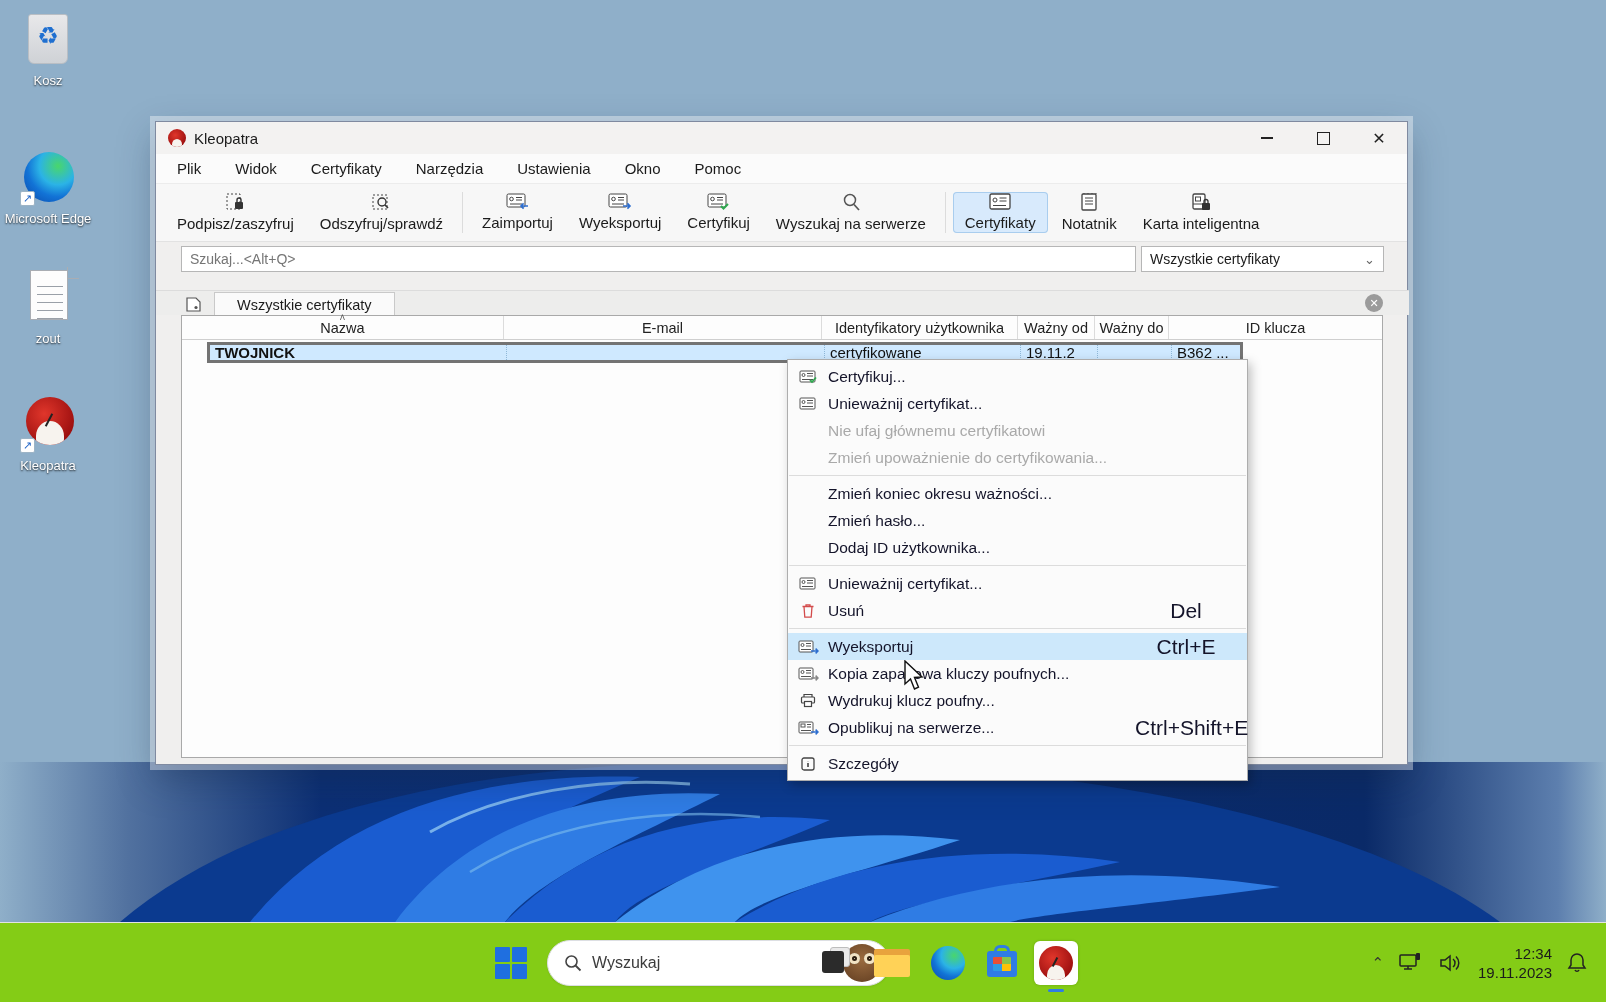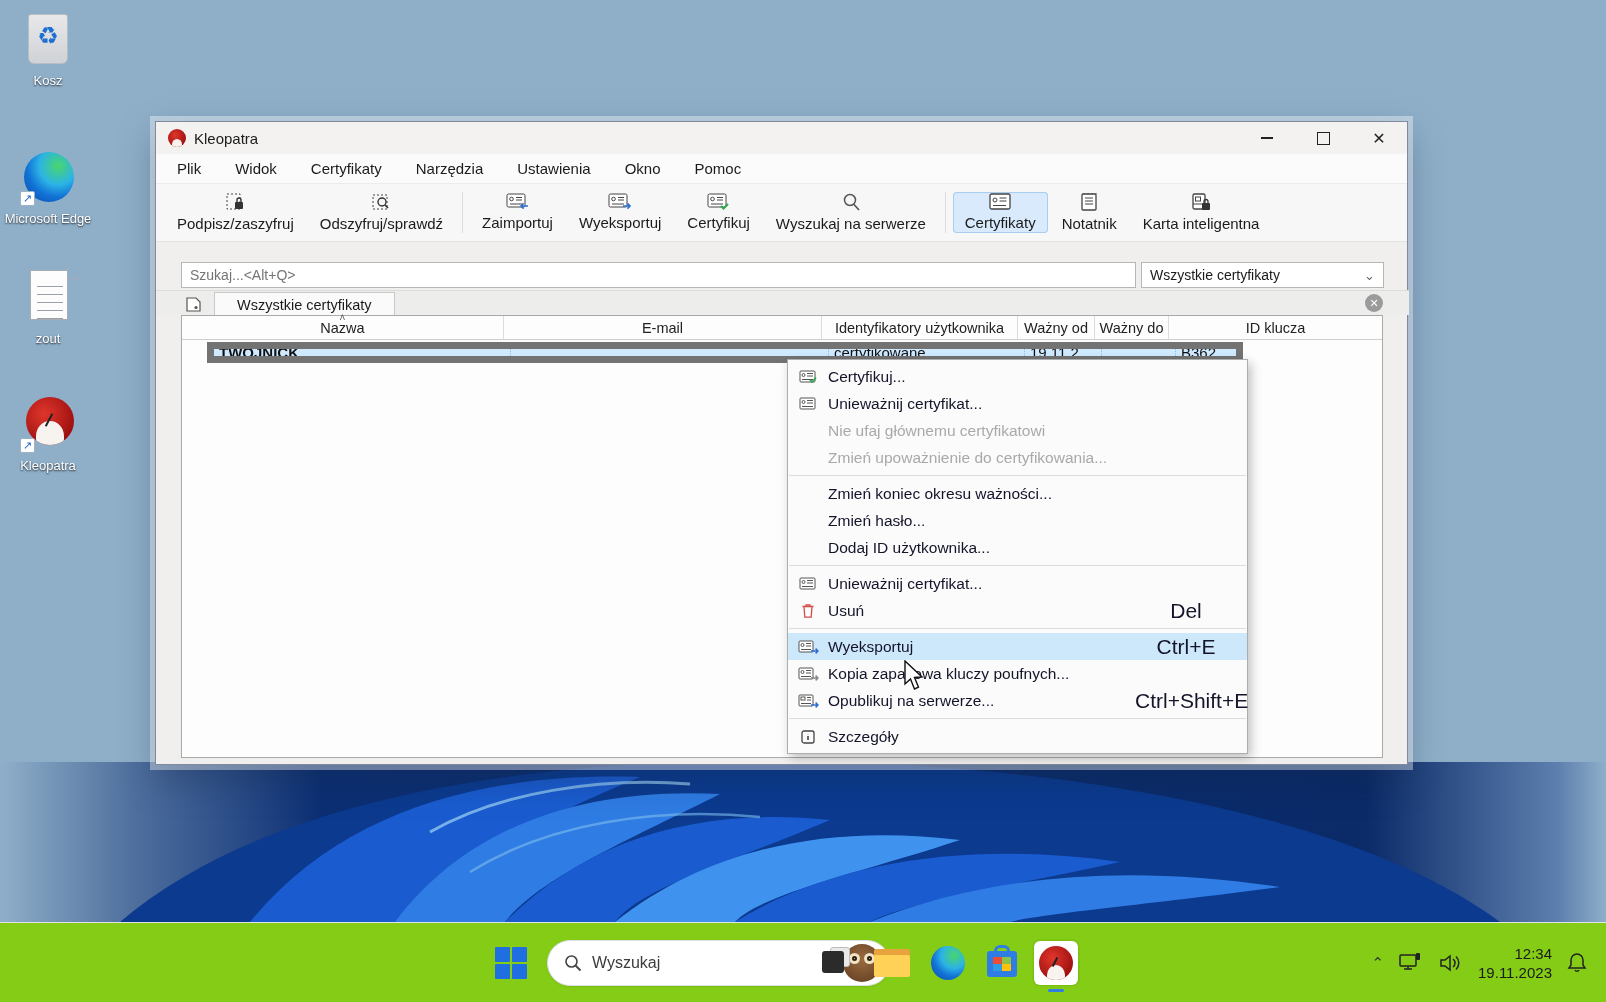--- a/index.html
+++ b/index.html
@@ -45,35 +45,35 @@
 
   .menubar { height:30px; background:#fbfbfb; display:flex; align-items:center; gap:12px; padding-left:10px; border-bottom:1px solid #ececec; }
   .menubar span { padding:4px 11px; font-size:15px; color:#1b1b1b; }
 
   .toolbar { height:58px; background:#f7f7f7; border-bottom:1px solid #e2e2e2; display:flex; align-items:stretch; padding-left:8px; }
   .tool-btn { display:flex; flex-direction:column; align-items:center; justify-content:center; gap:3px; padding:4px 12px 5px; font-size:15px; color:#1b1b1b; border-radius:4px; margin:8px 1px; }
   .tool-btn.active { background:#d8eafc; box-shadow:inset 0 0 0 1px #a9cdee; }
   .tool-sep { width:1px; background:#dcdcdc; margin:8px 6px; }
   .tool-ico { height:22px; display:flex; align-items:center; }
 
-  .search-row { position:absolute; left:25px; top:140px; width:1261px; height:26px; }
+  .search-row { position:absolute; left:25px; top:124px; width:1261px; height:26px; }
   .search-input { position:absolute; left:0; top:0; width:955px; height:26px; border:1px solid #b6b6b6; background:#fff; font-size:14px; color:#9a9a9a; padding:0 8px; font-family:"Liberation Sans",sans-serif; }
   .combo { position:absolute; left:960px; top:0; width:243px; height:26px; border:1px solid #b6b6b6; background:#fff; display:flex; align-items:center; padding:0 8px; font-size:14px; color:#1b1b1b; }
   .combo .chev { margin-left:auto; color:#666; font-size:13px; }
 
   .tab-row { position:absolute; left:0; top:168px; width:1253px; height:25px; background:#ededec; border-top:1px solid #dcdcdc; }
   .tab-corner { position:absolute; left:26px; top:3px; width:22px; height:20px; display:flex; align-items:center; justify-content:center; }
   .tab { position:absolute; left:58px; top:1px; height:24px; background:#fafafa; border:1px solid #c9c9c9; border-bottom:none; padding:0 22px; display:flex; align-items:center; font-size:14.5px; color:#1b1b1b; }
   .tab-close { position:absolute; right:26px; top:3px; width:18px; height:18px; border-radius:50%; background:#9b9b9b; color:#fff; font-size:11px; display:flex; align-items:center; justify-content:center; }
 
   .table { position:absolute; left:25px; top:193px; width:1202px; height:443px; background:#fdfdfd; border:1px solid #a9a9a9; }
   .thead { display:flex; height:24px; border-bottom:1px solid #cfcfcf; font-size:14.5px; color:#222; }
   .th { display:flex; align-items:center; justify-content:center; border-right:1px solid #dcdcdc; position:relative; }
   .th .sort { position:absolute; top:-4px; left:50%; transform:translateX(-50%); font-size:10px; color:#555; }
-  .row-sel { position:absolute; left:25px; top:26px; width:1036px; height:21px; background:#cfe9ff; border:7px solid #737373; display:flex; font-size:15px; color:#111; }
+  .row-sel { position:absolute; left:25px; top:26px; width:1036px; height:21px; background:#cfe9ff; border:3px solid #737373; display:flex; font-size:15px; color:#111; }
   .cell { display:flex; align-items:center; padding:0 5px; overflow:hidden; white-space:nowrap; border-right:1px dotted #8fb8d8; }
 
   
   #ctxmenu { position:absolute; left:787px; top:359px; width:461px; background:#fbfbfb; border:1px solid #adadad; box-shadow:3px 4px 10px rgba(0,0,0,.25); padding:3px 0; }
   .cm-item { height:27px; display:flex; align-items:center; padding:0 10px 0 8px; font-size:15.5px; color:#14142a; }
   .cm-item.hl { background:#cde8fb; }
   .cm-item.dis { color:#a9a9a9; }
   .cm-ico { width:24px; height:18px; display:flex; align-items:center; justify-content:center; margin-right:8px; flex:none; }
   .cm-label { flex:1; white-space:nowrap; }
   .cm-short { width:102px; text-align:center; flex:none; font-size:21px; }
@@ -433,20 +433,31 @@
           <circle cx="4.5" cy="5" r="1.5" fill="none" stroke="#555"></circle>
           <path d="M8 3.5h5M8 6h5M3 9.5h10" stroke="#555" fill="none"></path>
           <path d="M13 11h7m-2.4-2.4L20 11l-2.4 2.4" stroke="#888" stroke-width="1.5" fill="none"></path>
         </svg>
       </span>
     <span class="cm-label">Kopia zapasowa kluczy poufnych...</span>
     <span class="cm-short"></span>
   </div>
   <div class="cm-item">
     <span class="cm-ico">
+        <svg width="16" height="15" viewBox="0 0 16 15">
+          <path d="M4 4V1.5h8V4" fill="none" stroke="#444" stroke-width="1.2"></path>
+          <rect x="1.5" y="4" width="13" height="6" rx="1" fill="none" stroke="#444" stroke-width="1.2"></rect>
+          <rect x="4.5" y="8.5" width="7" height="5" fill="#fff" stroke="#444" stroke-width="1.2"></rect>
+        </svg>
+      </span>
+    <span class="cm-label">Wydrukuj klucz poufny...</span>
+    <span class="cm-short"></span>
+  </div>
+  <div class="cm-item">
+    <span class="cm-ico">
         <svg width="21" height="14" viewBox="0 0 21 14">
           <rect x="1" y="1" width="14" height="11" rx="1" fill="#fff" stroke="#555"></rect>
           <rect x="3" y="3" width="4" height="3" fill="none" stroke="#555"></rect>
           <path d="M9 3.5h4M9 6h4M3 9.5h10" stroke="#555" fill="none"></path>
           <path d="M13 11h7m-2.4-2.4L20 11l-2.4 2.4" stroke="#2f6fd0" stroke-width="1.5" fill="none"></path>
         </svg>
       </span>
     <span class="cm-label">Opublikuj na serwerze...</span>
     <span class="cm-short">Ctrl+Shift+E</span>
   </div>

